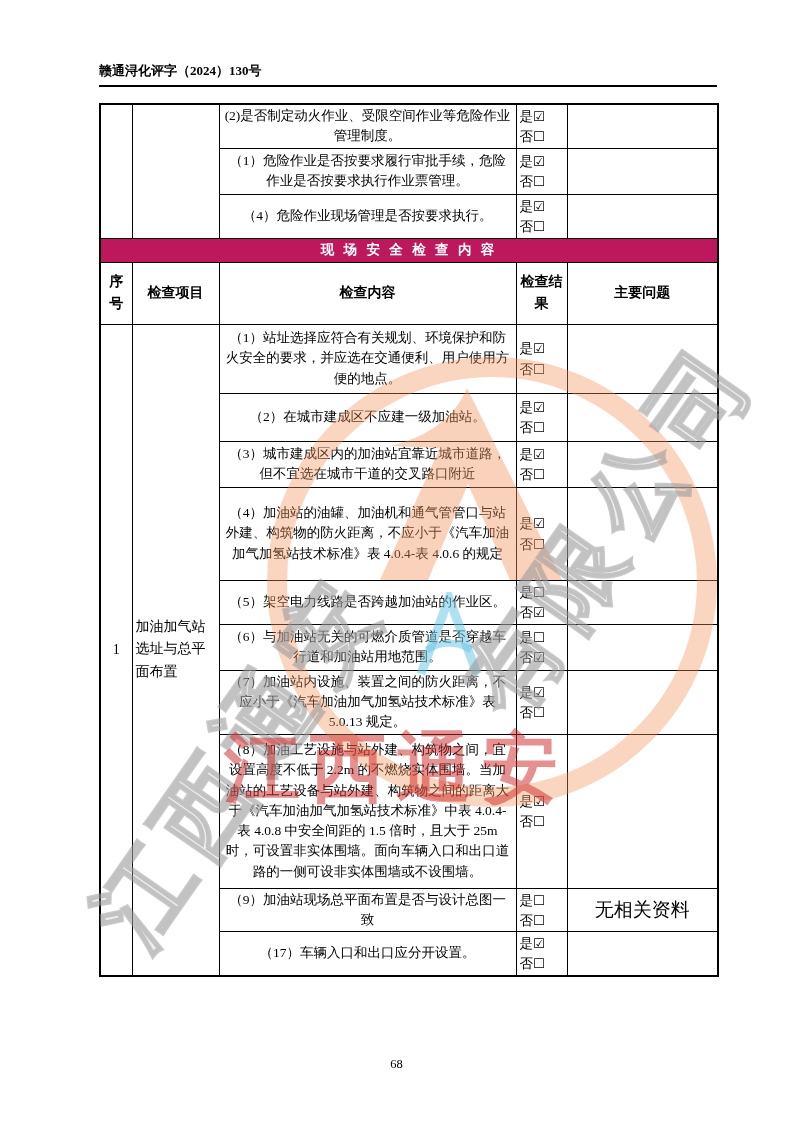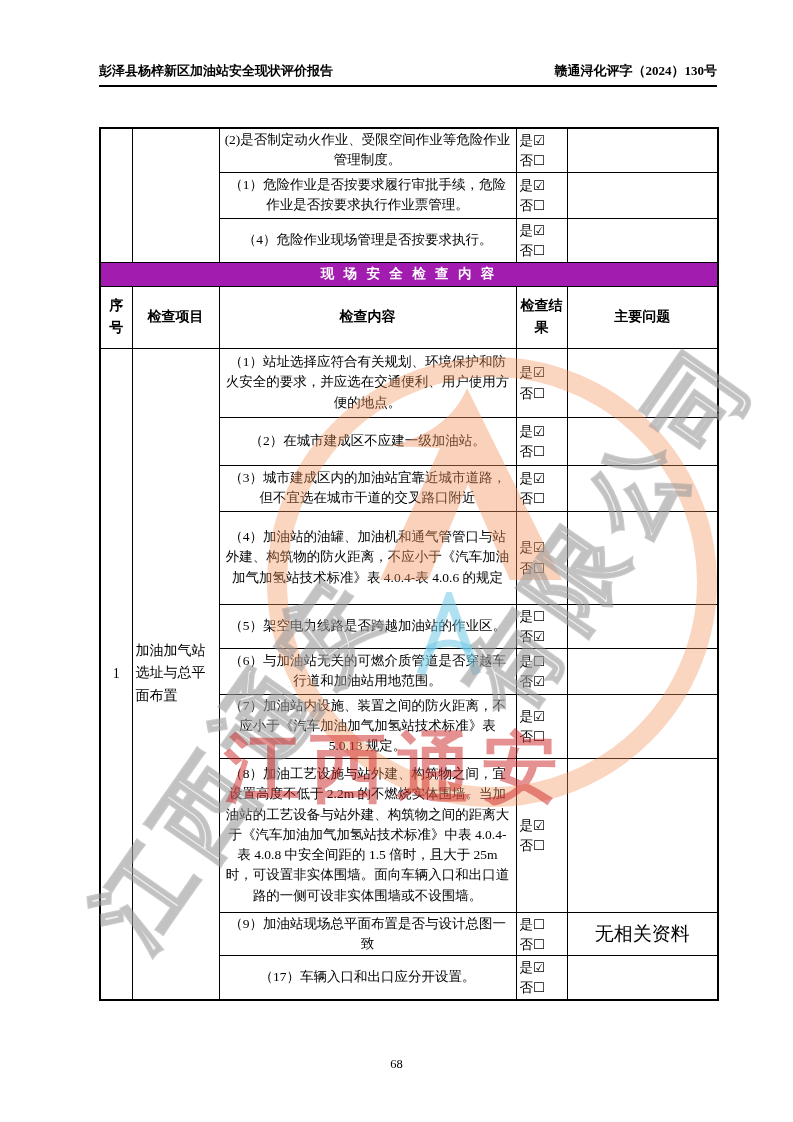--- a/index.html
+++ b/index.html
@@ -17,31 +17,30 @@
     display:flex; justify-content:space-between; align-items:flex-end;
     font-weight:bold; font-size:13px;
     border-bottom:2px solid #000; padding-bottom:5px;
   }
 
   
   table.tbl {
     position:absolute; left:99px; top:103px; width:618px;
     border-collapse:collapse; table-layout:fixed;
     border:2px solid #000;
-    margin-top:24px;
   }
   .tbl td, .tbl th { border:1px solid #000; vertical-align:middle; padding:1px 3px; overflow:hidden; }
   .c-seq     { width:32px;  text-align:center; font-size:14px; }
   .c-item    { width:87px;  text-align:left; font-size:14px; padding:0 11px; line-height:1.6; }
   .c-content { width:297px; text-align:center; font-size:13.5px; line-height:1.5; padding:2px 6px; }
   .c-result  { width:51px;  text-align:left;  font-size:13.5px; padding-left:4px; }
   .c-problem { width:151px; text-align:center; font-size:19px; }
   .res-line  { font-family:"DejaVu Sans","Liberation Sans",sans-serif; line-height:1.5; white-space:nowrap; }
   .band {
-    background:#a21caf; color:#ffffff; font-weight:bold;
+    background:#be185d; color:#ffffff; font-weight:bold;
     text-align:center; font-size:13.5px; letter-spacing:3px;
   }
   .tbl th { text-align:center; font-weight:bold; font-size:14px; line-height:1.6; }
 
   
   .footer {
     position:absolute; left:0; top:1057px; width:793px;
     text-align:center; font-size:12.5px;
   }
 
@@ -68,21 +67,20 @@
     font-size:76px; letter-spacing:10px; white-space:nowrap;
     color:rgba(205,35,35,0.50);
   }
 </style>
 </head>
 <body>
 
 <div class="page">
 
   <div class="hdr">
-    <span>彭泽县杨梓新区加油站安全现状评价报告</span>
     <span>赣通浔化评字（2024）130号</span>
   </div>
 
   <table class="tbl">
     <colgroup>
       <col style="width:32px">
         <col style="width:87px">
         <col style="width:297px">
         <col style="width:51px">
         <col style="width:151px">

